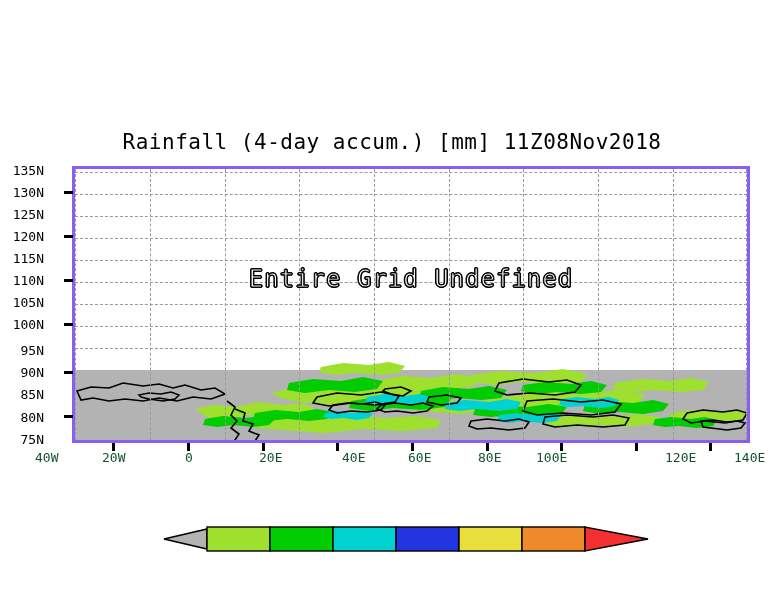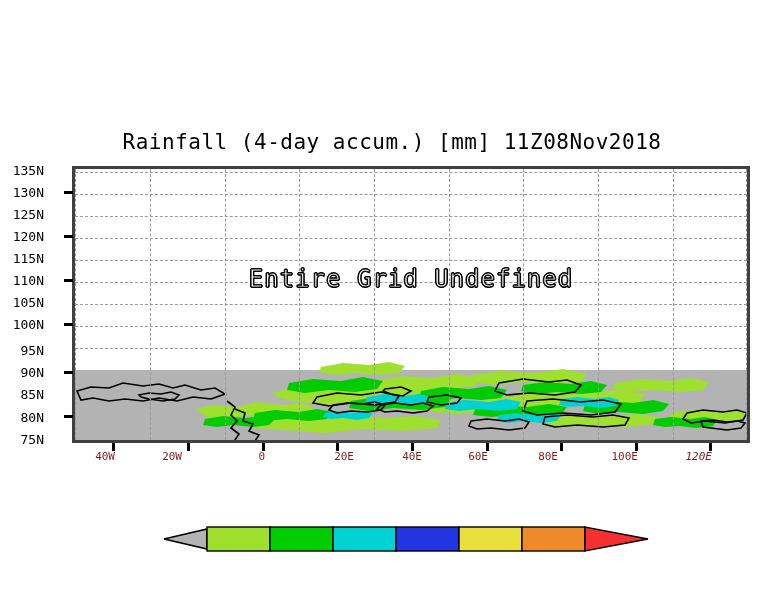--- a/index.html
+++ b/index.html
@@ -31,21 +31,21 @@
   }
 
   
   #map-frame {
     position: absolute;
     left: 72px;
     top: 166px;
     width: 678px;
     height: 277px;
     box-sizing: border-box;
-    border: 3px solid #404040;
+    border: 3px solid #8b5cf6;
     background: #ffffff;
     overflow: hidden;
   }
   #map-canvas {
     position: absolute;
     left: 0;
     top: 0;
     width: 100%;
     height: 100%;
     display: block;
@@ -103,25 +103,25 @@
     left: 64px;
     width: 9px;
     height: 0;
     border-top: 3px solid #000000;
   }
   .xtick {
     position: absolute;
     top: 450px;
     width: 80px;
     margin-left: -40px;
-    text-align: right;
-    font-size: 11px;
-    font-family: "DejaVu Sans Mono", "Liberation Mono", monospace;
-    white-space: pre;
-    color: #7f1d1d;
+    text-align: left;
+    font-size: 13px;
+    font-family: "DejaVu Sans Mono", "Liberation Mono", monospace;
+    white-space: pre;
+    color: #14532d;
   }
   .xtick-mark {
     position: absolute;
     top: 443px;
     height: 8px;
     width: 0;
     border-left: 3px solid #000000;
   }
 
   
@@ -252,26 +252,26 @@
   <div class="ytick-mark" style="top:279px;"></div>
   <div class="ytick-mark" style="top:323px;"></div>
   <div class="ytick-mark" style="top:371px;"></div>
   <div class="ytick-mark" style="top:415px;"></div>
 </div>
 
 <div>
   <div class="xtick" style="left:75px;">40W</div>
   <div class="xtick" style="left:142px;">20W</div>
   <div class="xtick" style="left:225px;">0</div>
-  <div class="xtick" style="left:314px;">20E</div>
+  <div class="xtick" style="left:299px;">20E</div>
   <div class="xtick" style="left:382px;">40E</div>
   <div class="xtick" style="left:448px;">60E</div>
   <div class="xtick" style="left:518px;">80E</div>
-  <div class="xtick" style="left:598px;">100E</div>
-  <div class="xtick" style="left:672px;font-style:italic;">120E</div>
+  <div class="xtick" style="left:576px;">100E</div>
+  <div class="xtick" style="left:705px;">120E</div>
   <div class="xtick" style="left:774px;">140E</div>
 
   <div class="xtick-mark" style="left:112px;"></div>
   <div class="xtick-mark" style="left:187px;"></div>
   <div class="xtick-mark" style="left:262px;"></div>
   <div class="xtick-mark" style="left:336px;"></div>
   <div class="xtick-mark" style="left:411px;"></div>
   <div class="xtick-mark" style="left:486px;"></div>
   <div class="xtick-mark" style="left:560px;"></div>
   <div class="xtick-mark" style="left:635px;"></div>

